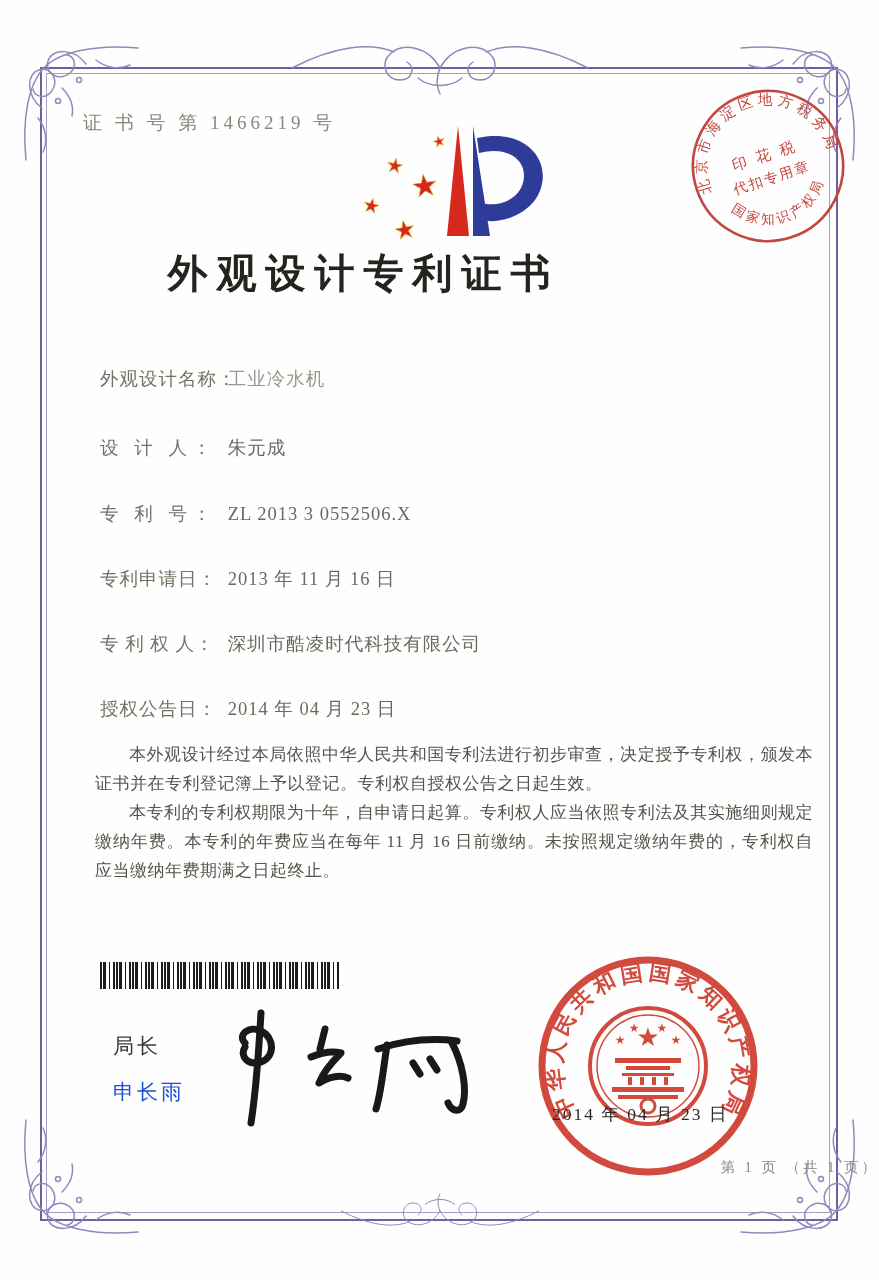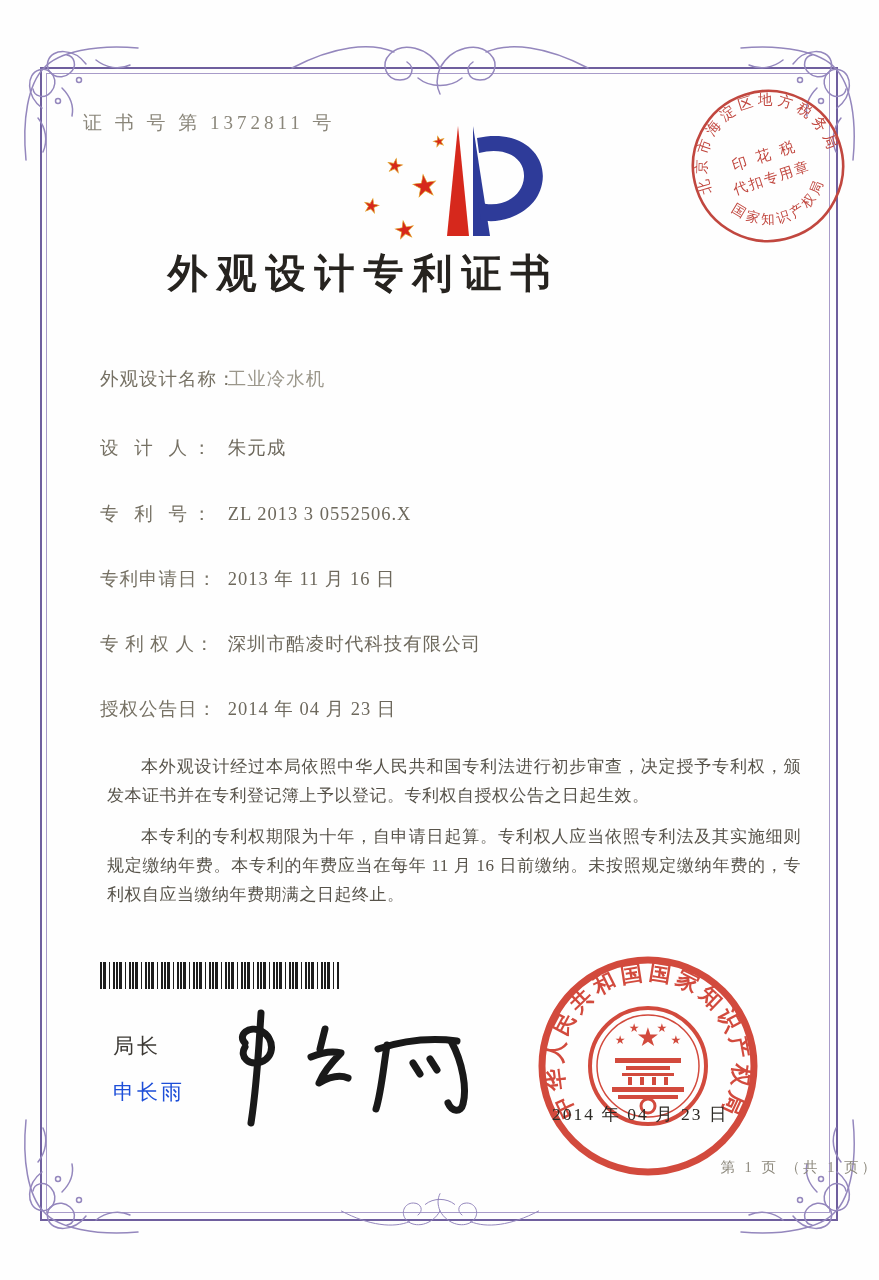--- a/index.html
+++ b/index.html
@@ -12,21 +12,21 @@
   
   .cert-no{left:83px;top:110px;font-size:19px;letter-spacing:4px;color:#8a867a;}
   .title{left:0;top:246px;width:727px;text-align:center;font-size:40px;font-weight:bold;
          letter-spacing:9px;color:#26231f;}
   .field{left:100px;width:680px;font-size:18.5px;color:#767164;letter-spacing:1px;white-space:nowrap;}
   .flabel{display:inline-block;width:112px;text-align:justify;text-align-last:justify;}
   .fvalue{margin-left:10px;color:#6d685c;}
   .fvalue.faint{color:#9b978b;text-align:right;}
   .bodytext{left:95px;top:740px;width:718px;font-size:17px;line-height:29px;color:#57534a;
             text-align:justify;letter-spacing:0.5px;}
-  .bodytext p{margin:12px;text-indent:2em;}
+  .bodytext p{margin:0;text-indent:2em;}
   .barcode{left:100px;top:962px;width:240px;height:27px;
            background:repeating-linear-gradient(90deg,#1c1c1c 0 2px,#fdfdfd 2px 3px,#1c1c1c 3px 6px,
            #fdfdfd 6px 9px,#1c1c1c 9px 10px,#fdfdfd 10px 13px,#1c1c1c 13px 15px,#fdfdfd 15px 16px);}
   .sig-title{left:113px;top:1032px;font-size:21px;letter-spacing:3px;color:#3b3833;}
   .sig-name{left:113px;top:1078px;font-size:21px;letter-spacing:3px;color:#1d4ed8;}
   .footer{left:0;top:1158px;width:879px;text-align:right;font-size:14.5px;letter-spacing:3px;color:#8d897d;}
   .seal-date{left:552px;top:1102px;font-size:17.5px;letter-spacing:2px;color:#2c2a25;z-index:6;}
   svg text{font-family:"Liberation Serif","DejaVu Serif",serif;}
 </style>
 </head>
@@ -71,21 +71,21 @@
   <svg class="abs" style="left:737px;top:1116px" width="120" height="120">
       <use href="#cornerFl" transform="translate(120,120) scale(-1,-1)"></use>
     </svg>
   <svg class="abs" style="left:290px;top:40px" width="300" height="56" viewBox="0 0 300 56">
       <use href="#edgeFl"></use>
     </svg>
   <svg class="abs" style="left:340px;top:1192px" width="200" height="38" viewBox="0 0 300 56">
       <use href="#edgeFl" transform="translate(0,56) scale(1,-1)"></use>
     </svg>
 
-  <div class="abs cert-no">证 书 号 第 1372811 号</div>
+  <div class="abs cert-no">证 书 号 第 1466219 号</div>
 
   <svg class="abs" style="left:686px;top:84px" width="164" height="164" viewBox="-82 -82 164 164">
     <g transform="rotate(-18)" stroke="none">
       <circle r="75" fill="none" stroke="#c1473f" stroke-width="2.6"></circle>
       <path id="taxTop" d="M -60,16 A 62 62 0 1 1 60,16" fill="none"></path>
       <path id="taxBot" d="M -50,29 A 58 58 0 0 0 50,29" fill="none"></path>
       <text fill="#c1473f" font-size="14.5" letter-spacing="4.5">
         <textPath href="#taxTop" startOffset="50%" text-anchor="middle">北京市海淀区地方税务局</textPath>
       </text>
       <text fill="#c1473f" font-size="13.5" letter-spacing="3">

